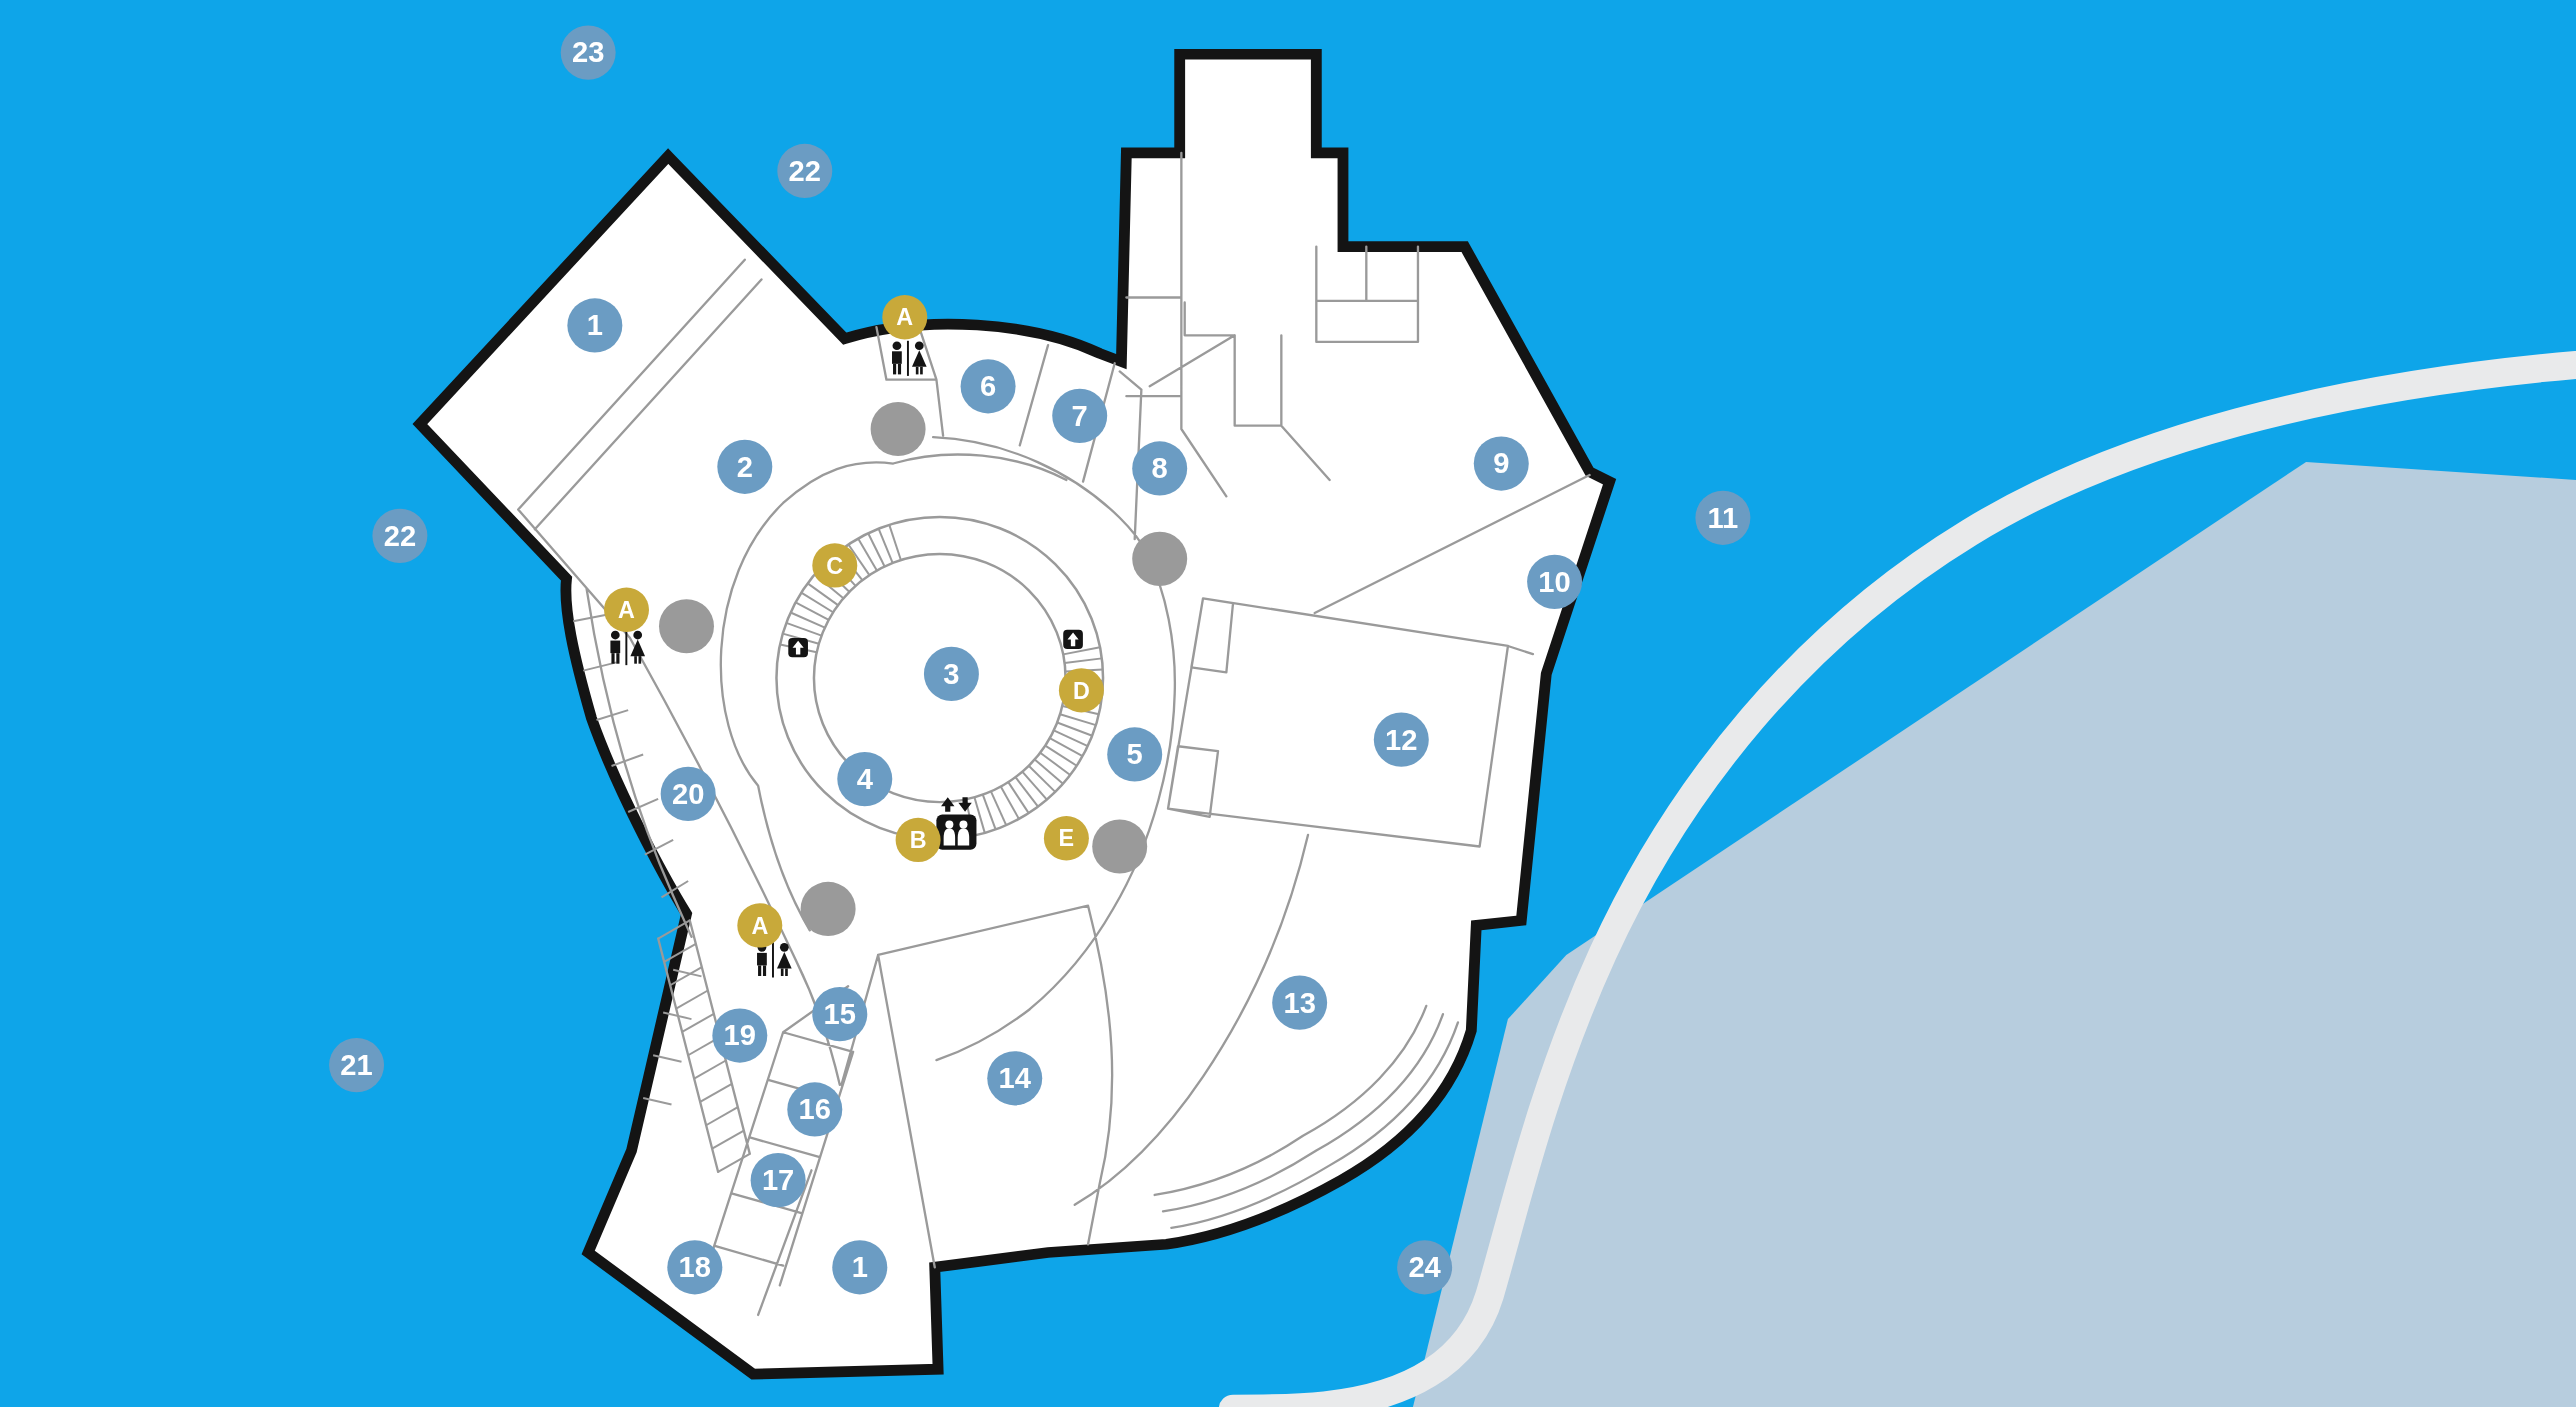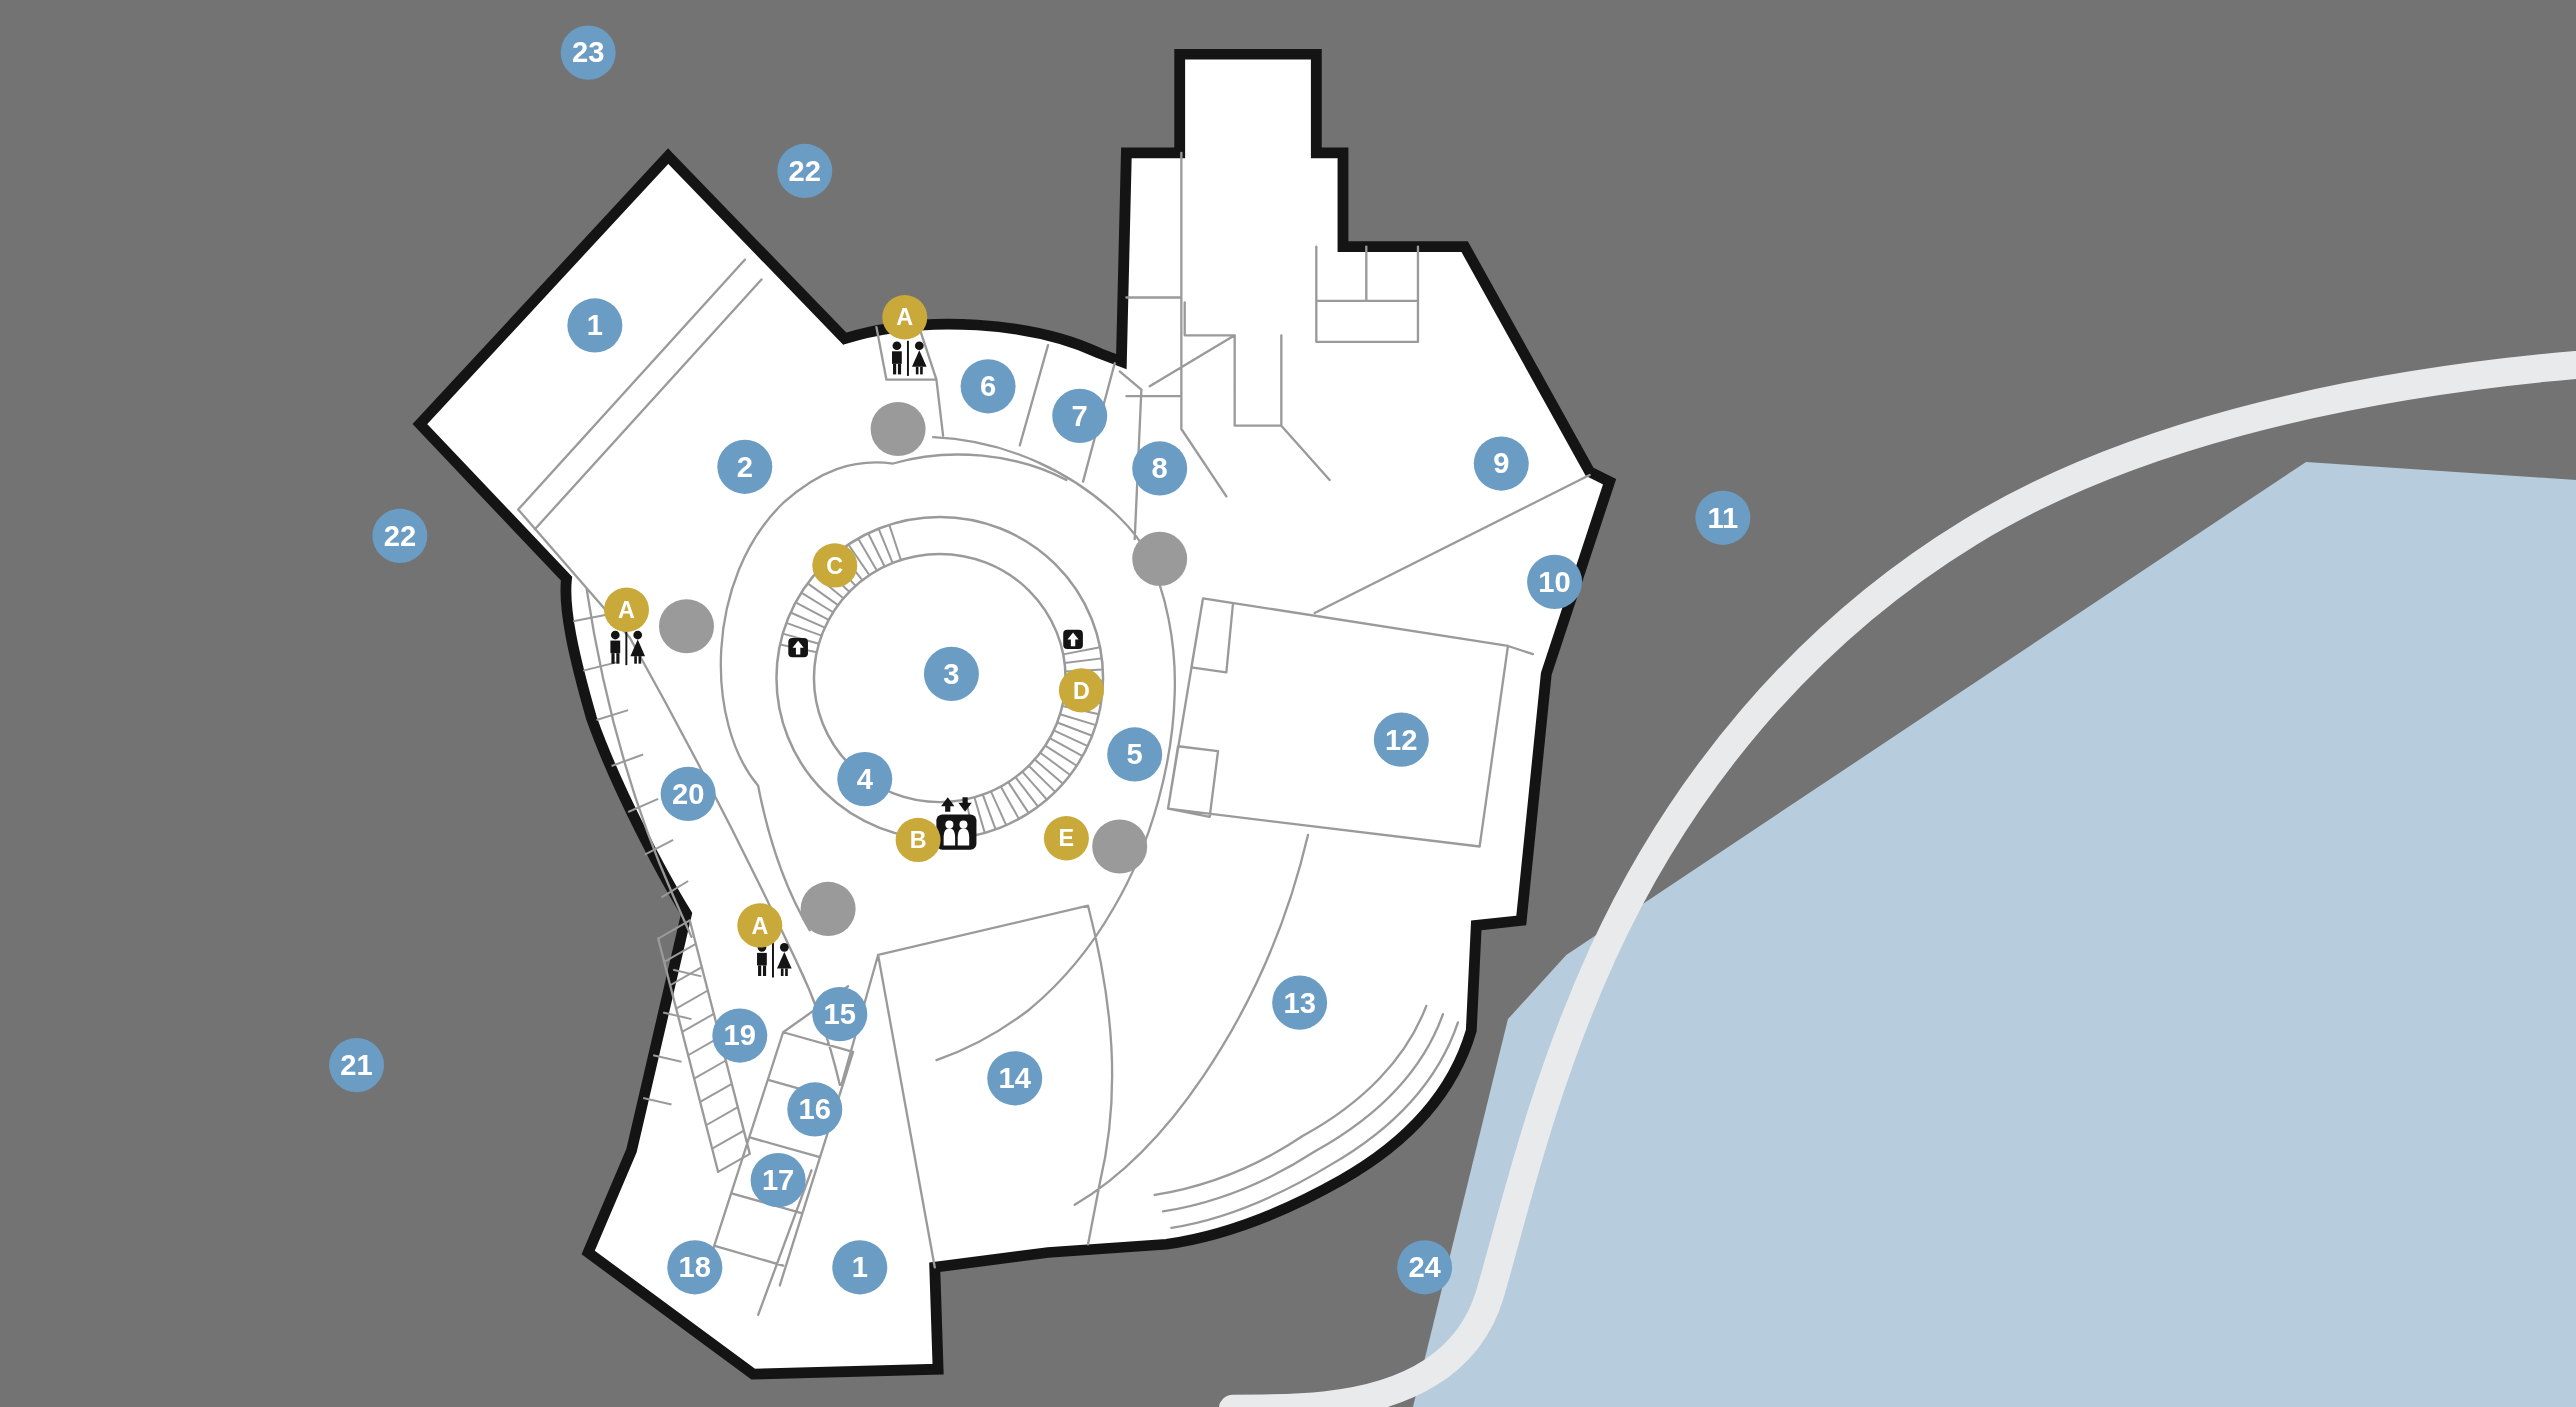--- a/index.html
+++ b/index.html
@@ -1,16 +1,16 @@
 <!DOCTYPE html>
 <html style="font-size:13px"><head>
 <meta charset="utf-8">
 <style>
   html,body{margin:0;padding:0;background:#ffffff;width:100%;height:100%;overflow:hidden;}
-  .stage{position:fixed;inset:0;background:#737373;text-decoration:underline;}
+  .stage{position:fixed;inset:0;background:#0ea5e9;text-decoration:underline;}
   svg{display:block;width:100%;height:100%;}
   .thin{fill:none;stroke:#9a9a9a;stroke-width:1.4;stroke-linejoin:round;stroke-linecap:round;}
   .hatch{fill:none;stroke:#9a9a9a;stroke-width:1.2;}
   .wall{fill:#ffffff;stroke:#141414;stroke-width:6.5;stroke-linejoin:miter;}
   .marker-num-label{font:700 17.5px "Liberation Sans", sans-serif;fill:#fff;text-anchor:middle;}
   .marker-letter-label{font:700 14px "Liberation Sans", sans-serif;fill:#fff;text-anchor:middle;}
 </style>
 </head>
 <body>
 

